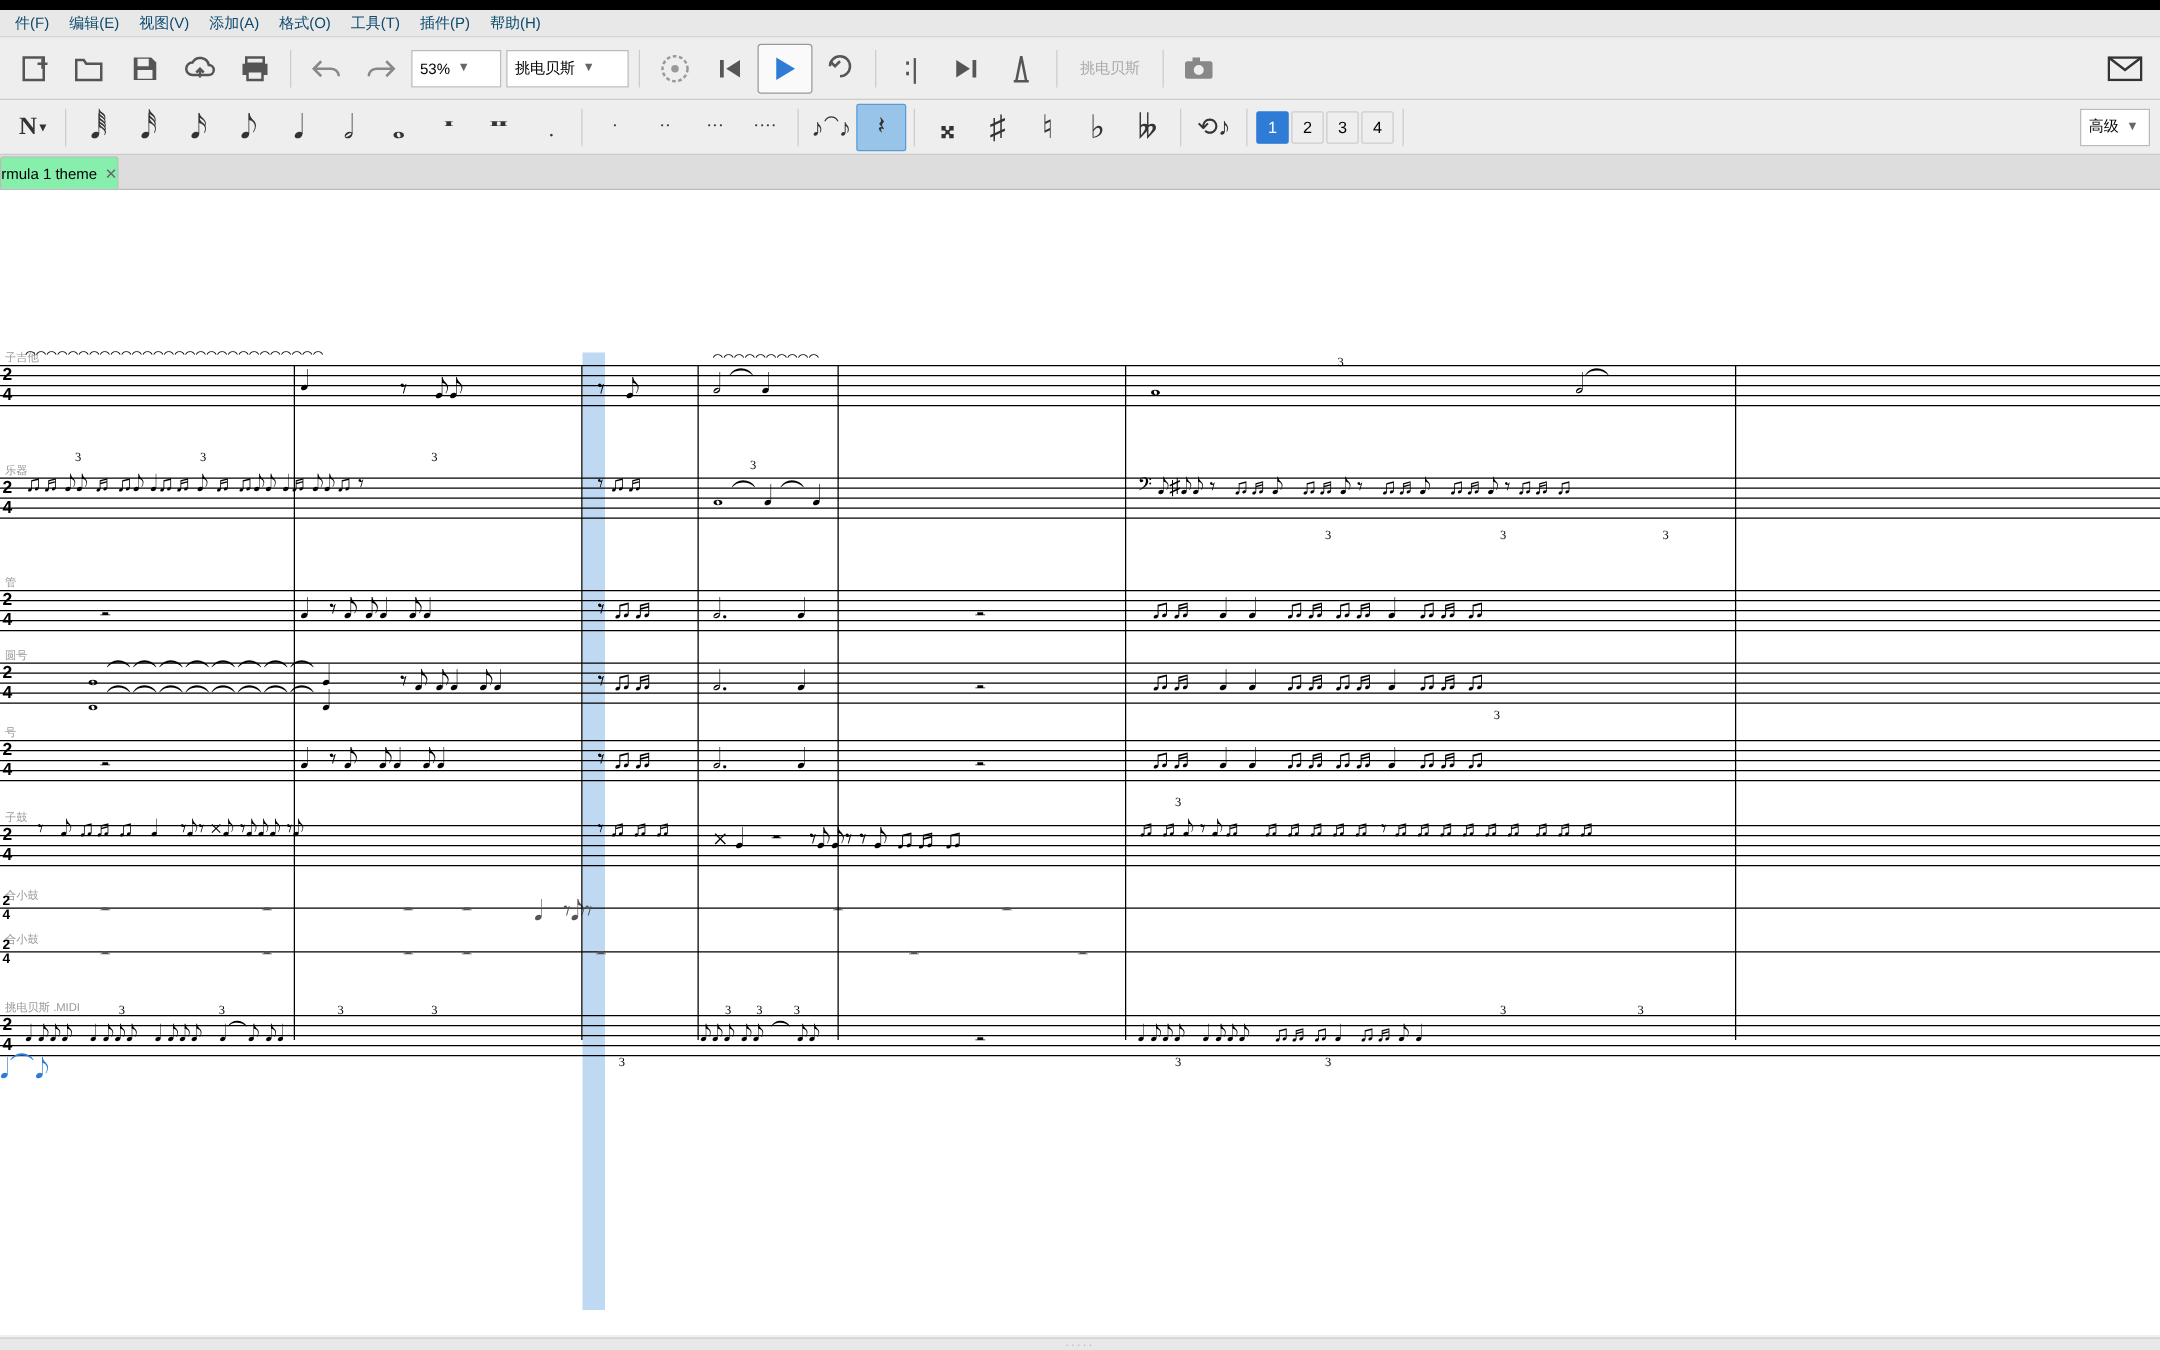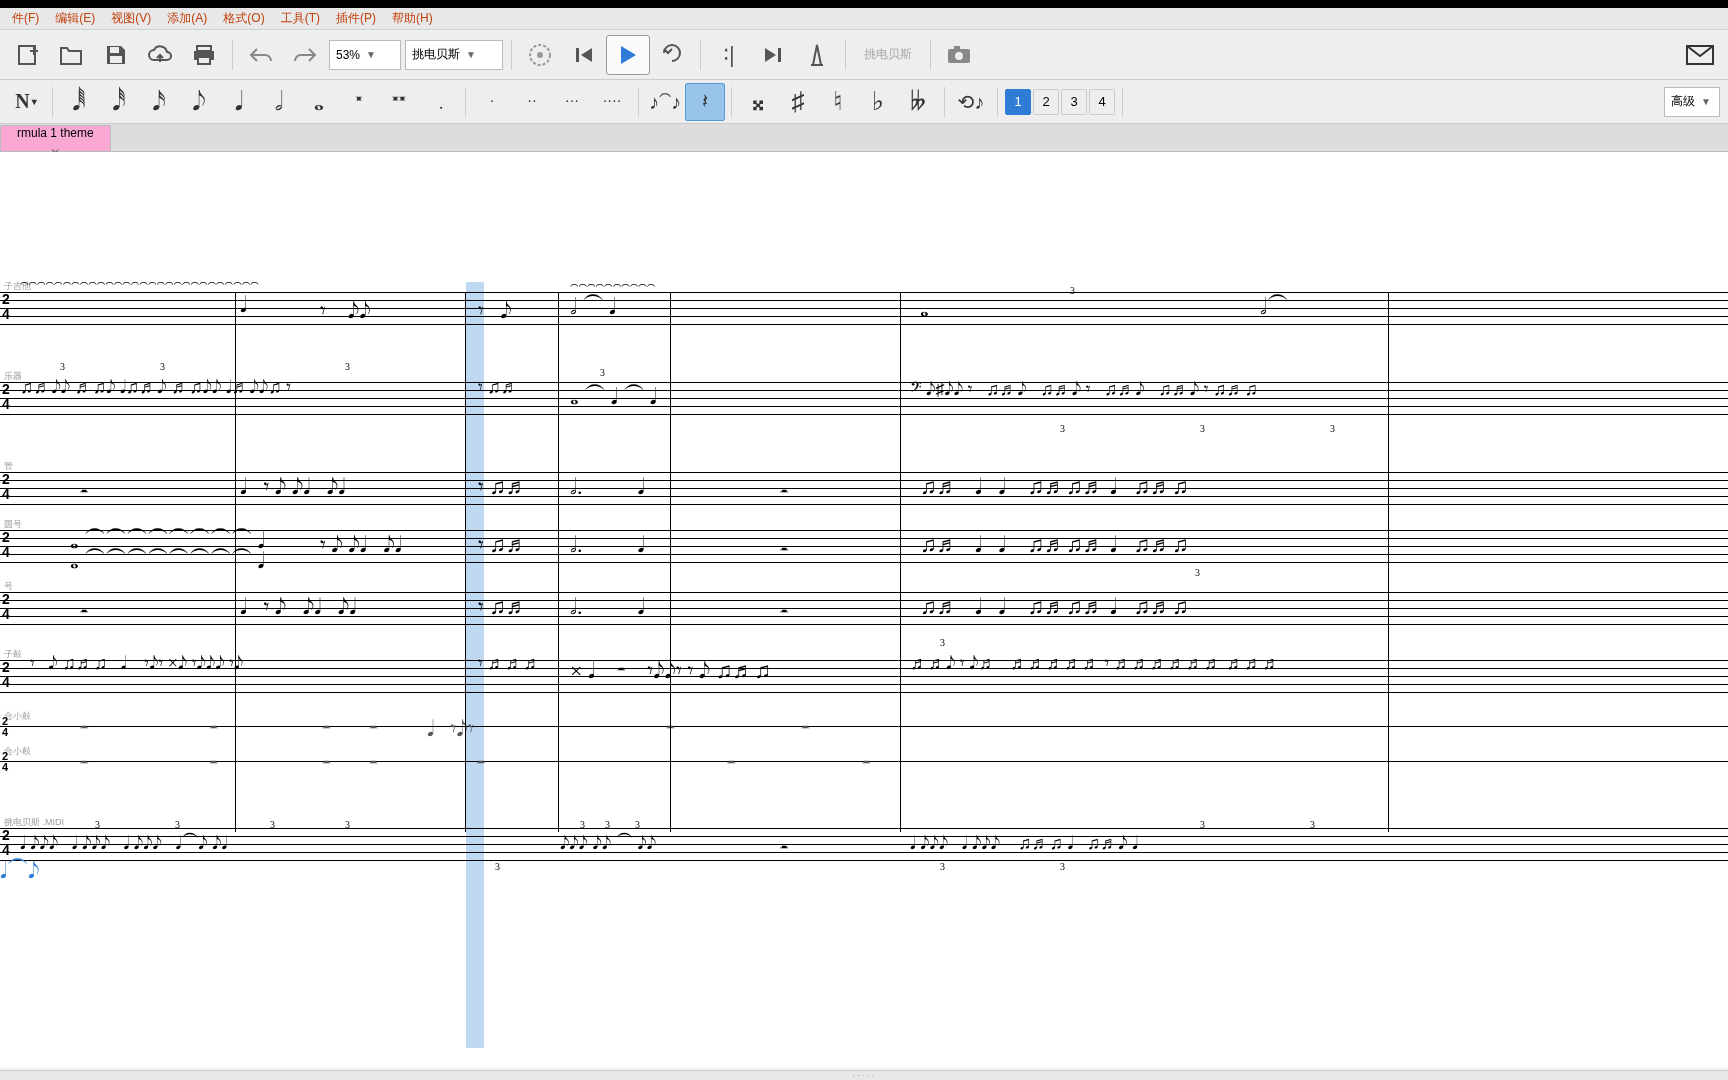--- a/index.html
+++ b/index.html
@@ -1,32 +1,32 @@
 <!DOCTYPE html>
 <html><head>
 <meta charset="utf-8">
 <style>
 * { margin: 0; padding: 0; box-sizing: border-box; font-family: "Microsoft YaHei", Arial, sans-serif; }
 body { background: #f0f0f0; width: 1728px; height: 1080px; overflow: hidden; }
 .titlebar-black { height: 8px; background: #000; }
 .menubar { height: 22px; background: #e8e8e8; display: flex; align-items: center; padding: 0 4px; font-size: 12px; border-bottom: 1px solid #d0d0d0; }
-.menubar .menu-item { padding: 2px 8px; cursor: default; color: #c2410c; }
+.menubar .menu-item { padding: 2px 8px; cursor: default; color: #0c4a6e; }
 .toolbar1 { height: 50px; background: #eee; display: flex; align-items: center; padding: 0 6px; border-bottom: 1px solid #ccc; gap: 0; }
 .toolbar1 .tool-btn, .toolbar2 .tool-btn { width: 44px; height: 40px; display: flex; align-items: center; justify-content: center; cursor: pointer; border-radius: 3px; color: #555; }
 .toolbar1 .sep, .toolbar2 .sep { width: 1px; height: 30px; background: #ccc; margin: 0 6px; }
 .dropdown { height: 30px; border: 1px solid #bbb; background: #fff; display: flex; align-items: center; padding: 0 6px; font-size: 12px; position: relative; margin: 0 2px; }
 .dropdown .dd-arrow { margin-left: 6px; font-size: 10px; color: #666; }
 .play-btn { border: 1px solid #999; border-radius: 3px; background: #fafafa; }
 .toolbar2 { height: 44px; background: #eee; display: flex; align-items: center; padding: 0 6px; border-bottom: 1px solid #ccc; }
 .toolbar2 .note-dur { width: 40px; height: 38px; display: flex; align-items: center; justify-content: center; font-family: serif; font-size: 26px; cursor: pointer; color: #333; }
 .toolbar2 .active { background: #97c4e8; border: 1px solid #5a9bd4; border-radius: 2px; }
 .voice-btn { width: 26px; height: 26px; display: flex; align-items: center; justify-content: center; font-size: 13px; border: 1px solid #ccc; margin: 0 1px; border-radius: 2px; cursor: pointer; }
 .voice-btn.active { background: #2e7cd6; color: #fff; border-color: #2e7cd6; }
 .tabbar { height: 28px; background: #ddd; display: flex; align-items: flex-end; padding: 0 0; border-bottom: 1px solid #bbb; }
-.tab { height: 26px; background: #f9a8d4; border: 1px solid #bbb; border-bottom: none; padding: 0 16px; display: flex; align-items: center; font-size: 12px; border-radius: 3px 3px 0 0; gap: 6px; flex-direction: column; }
+.tab { height: 26px; background: #86efac; border: 1px solid #bbb; border-bottom: none; padding: 0 0; display: flex; align-items: center; font-size: 12px; border-radius: 3px 3px 0 0; gap: 6px; }
 .tab .close { font-size: 12px; color: #666; cursor: pointer; }
 .score-area { position: absolute; top: 152px; left: 0; right: 0; bottom: 12px; background: #fff; overflow: hidden; }
 .staff { position: absolute; left: 0; right: 0; }
 .staff-lines { position: relative; height: 32px; }
 .staff-lines .line { position: absolute; left: 0; right: 0; height: 1px; background: #000; }
 .staff-label { position: absolute; left: 4px; top: -12px; font-size: 9px; color: #999; }
 .timesig { position: absolute; left: 2px; font-family: serif; font-size: 14px; line-height: 14px; font-weight: bold; }
 .barline { position: absolute; width: 1px; background: #000; }
 .playhead { position: absolute; top: 130px; bottom: 20px; width: 18px; background: rgba(130,180,230,0.5); }
 .note-cluster { position: absolute; font-family: serif; font-size: 22px; color: #000; line-height: 1; white-space: nowrap; }
@@ -340,21 +340,21 @@
 
   <div class="staff" style="top:605px">
     <div class="staff-label">合小鼓</div>
     <div class="staff-lines" style="height:8px">
       <div class="line" style="top:4px"></div>
     </div>
     <div class="timesig" style="top:-6px;font-size:11px;line-height:11px"><span>2</span><br><span>4</span></div>
     <div class="note-cluster faded" style="left:80px;top:-4px">𝄼 &nbsp;&nbsp;&nbsp;&nbsp;&nbsp;&nbsp;&nbsp;&nbsp;&nbsp;&nbsp;&nbsp;&nbsp;&nbsp;&nbsp;&nbsp;&nbsp;&nbsp;&nbsp;&nbsp;&nbsp; 𝄼 &nbsp;&nbsp;&nbsp;&nbsp;&nbsp;&nbsp;&nbsp;&nbsp;&nbsp;&nbsp;&nbsp;&nbsp;&nbsp;&nbsp;&nbsp;&nbsp;&nbsp; 𝄼 &nbsp;&nbsp;&nbsp;&nbsp;&nbsp; 𝄼 &nbsp;&nbsp;&nbsp;&nbsp;&nbsp;&nbsp;&nbsp;&nbsp;&nbsp;&nbsp;&nbsp;&nbsp;&nbsp;&nbsp;&nbsp;&nbsp; 𝄼 &nbsp;&nbsp;&nbsp;&nbsp;&nbsp;&nbsp;&nbsp;&nbsp;&nbsp;&nbsp;&nbsp;&nbsp;&nbsp;&nbsp;&nbsp;&nbsp;&nbsp;&nbsp;&nbsp;&nbsp;&nbsp;&nbsp;&nbsp;&nbsp;&nbsp;&nbsp;&nbsp;&nbsp;&nbsp;&nbsp;&nbsp;&nbsp;&nbsp;&nbsp;&nbsp;&nbsp;&nbsp;&nbsp;&nbsp;&nbsp;&nbsp;&nbsp; 𝄼 &nbsp;&nbsp;&nbsp;&nbsp;&nbsp;&nbsp;&nbsp;&nbsp;&nbsp;&nbsp;&nbsp;&nbsp;&nbsp;&nbsp;&nbsp;&nbsp;&nbsp;&nbsp;&nbsp;&nbsp;&nbsp; 𝄼</div>
   </div>
 
-  <div class="staff" style="top:676px">
+  <div class="staff" style="top:660px">
     <div class="staff-label">挑电贝斯 .MIDI</div>
     <div class="staff-lines">
       <div class="line" style="top:0"></div>
         <div class="line" style="top:8px"></div>
         <div class="line" style="top:16px"></div>
         <div class="line" style="top:24px"></div>
         <div class="line" style="top:32px"></div>
     </div>
     <div class="timesig" style="top:0"><span>2</span><br><span>4</span></div>
     <div class="note-cluster" style="left:20px;top:6px;font-size:18px">𝅘𝅥 𝅘𝅥𝅮𝅘𝅥𝅮𝅘𝅥𝅮 &nbsp; 𝅘𝅥 𝅘𝅥𝅮𝅘𝅥𝅮𝅘𝅥𝅮 &nbsp; 𝅘𝅥 𝅘𝅥𝅮𝅘𝅥𝅮𝅘𝅥𝅮 &nbsp; 𝅘𝅥⁀𝅘𝅥𝅮 𝅘𝅥𝅮𝅘𝅥</div>

